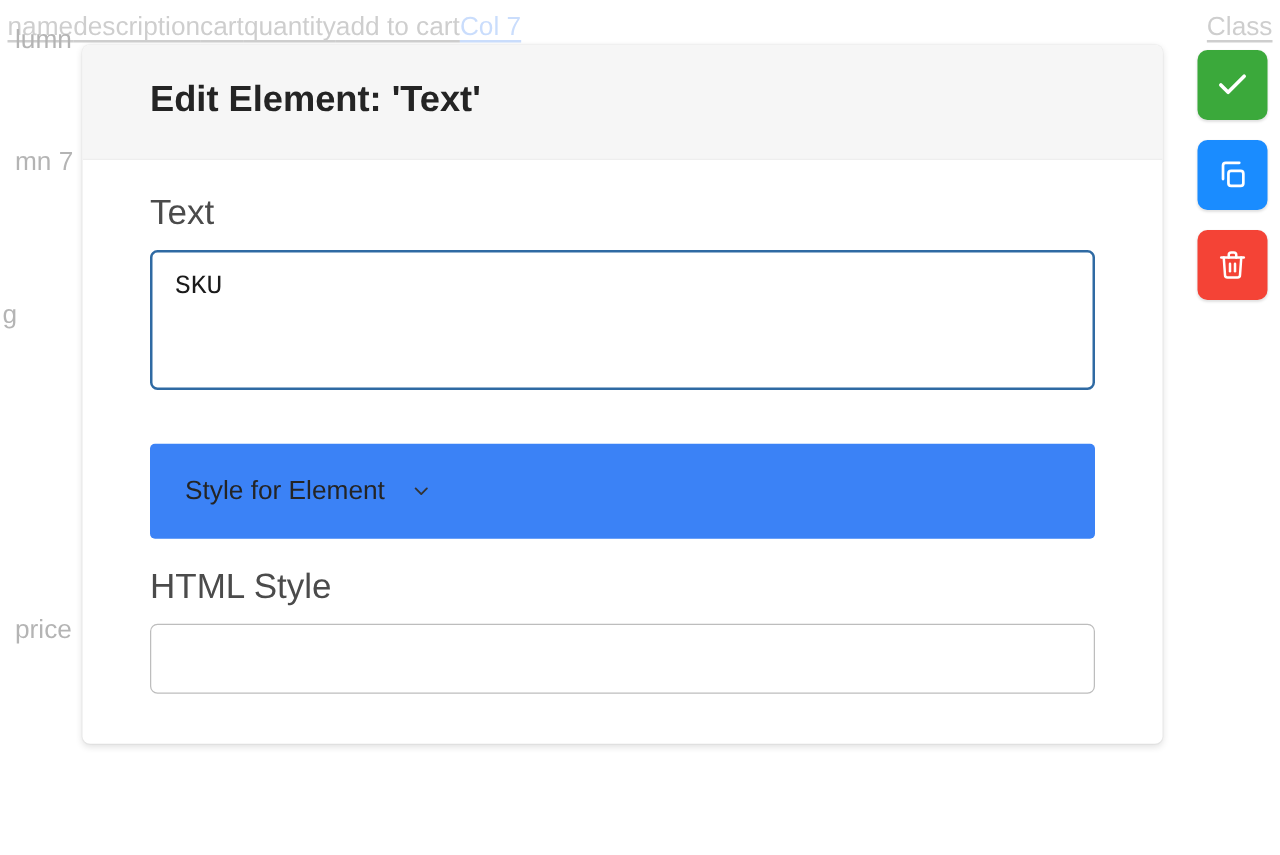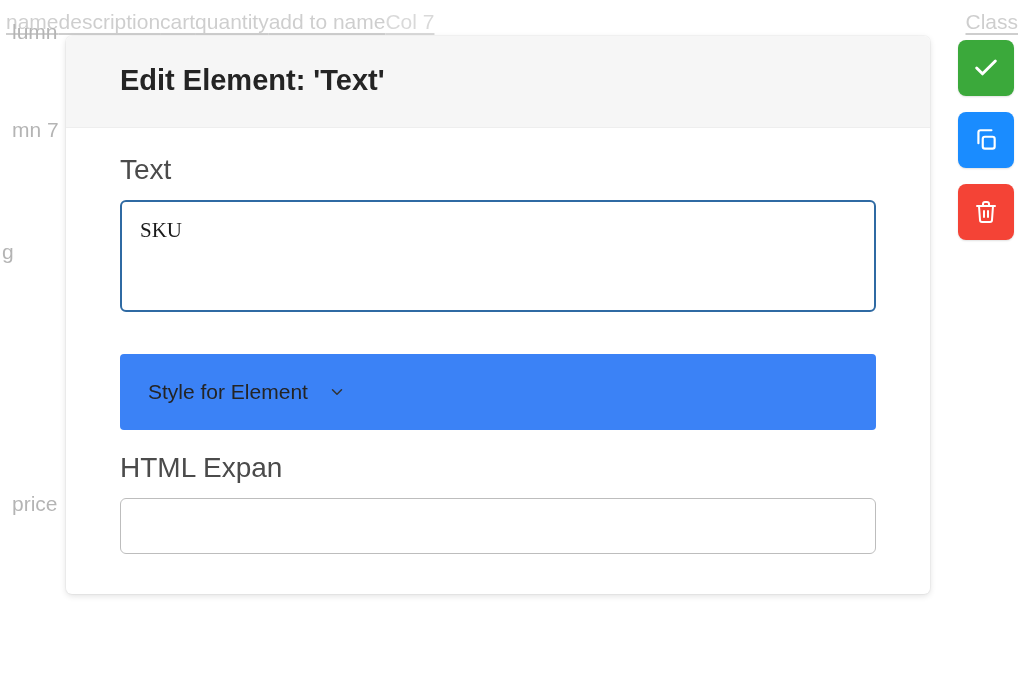--- a/index.html
+++ b/index.html
@@ -24,21 +24,21 @@
 
     .bg-tabs {
       display: flex;
       padding: 0 6px;
       font-size: 21px;
       color: #4b4b4b;
       align-items: center;
       white-space: nowrap;
     }
     .bg-tab { text-decoration: underline; text-underline-offset: 4px; }
-    .bg-tab.dim { color: #737373; }
+    .bg-tab.dim { color: #3b82f6; }
     .bg-expand { margin-left: auto; }
 
     .bg-fragment {
       position: absolute;
       left: 12px;
       font-size: 21px;
       color: #5a5a5a;
     }
     .bg-fragment.umn { top: 118px; }
     .bg-fragment.lumn { top: 20px; }
@@ -92,21 +92,21 @@
       display: block;
     }
 
     .text-area {
       width: 100%;
       height: 112px;
       border: 2px solid #2f6aa3;
       border-radius: 6px;
       padding: 16px 18px;
       font-size: 21px;
-      font-family: Liberation Serif, serif;
+      font-family: Liberation Mono, monospace;
       color: #1a1a1a;
       outline: none;
       resize: none;
     }
 
     .style-toggle {
       margin-top: 38px;
       width: 100%;
       background: #3b82f6;
       border: none;
@@ -160,21 +160,21 @@
   </style>
 </head>
 <body>
 
 <div class="bg-layer">
   <div class="bg-tabs">
     <span class="bg-tab">name</span>
     <span class="bg-tab">description</span>
     <span class="bg-tab">cart</span>
     <span class="bg-tab">quantity</span>
-    <span class="bg-tab">add to name</span>
+    <span class="bg-tab">add to cart</span>
     <span class="bg-tab dim">Col 7</span>
     <span class="bg-tab bg-expand">Class</span>
   </div>
 </div>
 
 <span class="bg-fragment lumn">lumn</span>
 <span class="bg-fragment umn">mn 7</span>
 <span class="bg-fragment g">g</span>
 <span class="bg-fragment plate">price</span>
 
@@ -190,21 +190,21 @@
       <label class="field-label">Text</label>
       <textarea class="text-area" style="">SKU</textarea>
 
       <button class="style-toggle">
         <span>Style for Element</span>
         <svg width="18" height="18" viewBox="0 0 24 24" fill="none" stroke="#333" stroke-width="2" stroke-linecap="round" stroke-linejoin="round">
             <polyline points="6 9 12 15 18 9"></polyline>
           </svg>
       </button>
 
-      <label class="field-label html-class-label">HTML Expan</label>
+      <label class="field-label html-class-label">HTML Style</label>
       <input class="text-input" type="text" value="" style="">
 
     </div>
   </div>
 
   <div class="action-col">
     <button class="action-btn btn-green" title="Confirm">
       <svg width="28" height="28" viewBox="0 0 24 24" fill="none" stroke-width="2.5" stroke-linecap="round" stroke-linejoin="round">
           <polyline points="20 6 9 17 4 12"></polyline>
         </svg>

